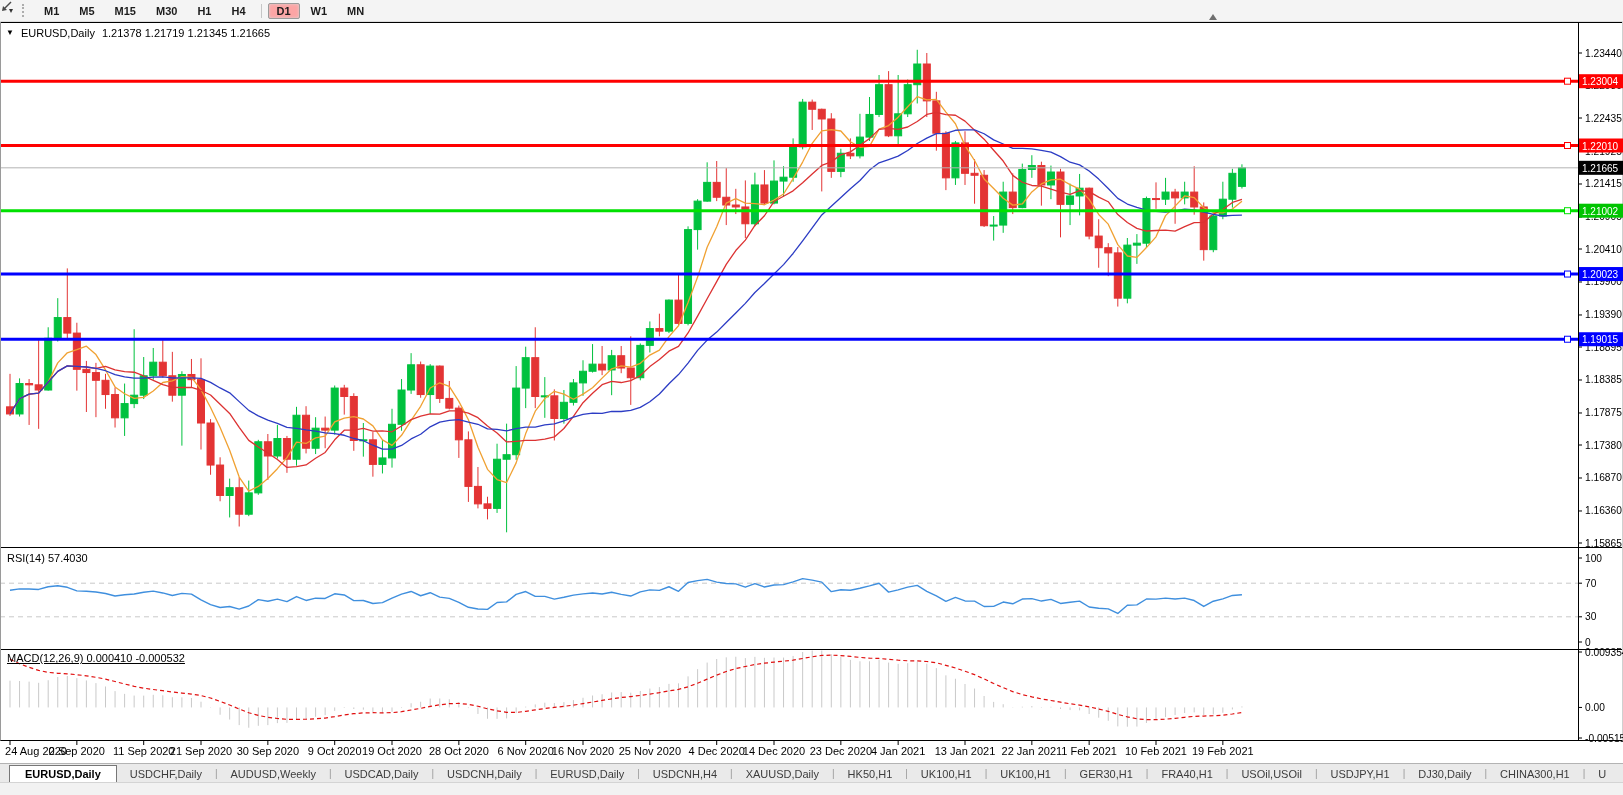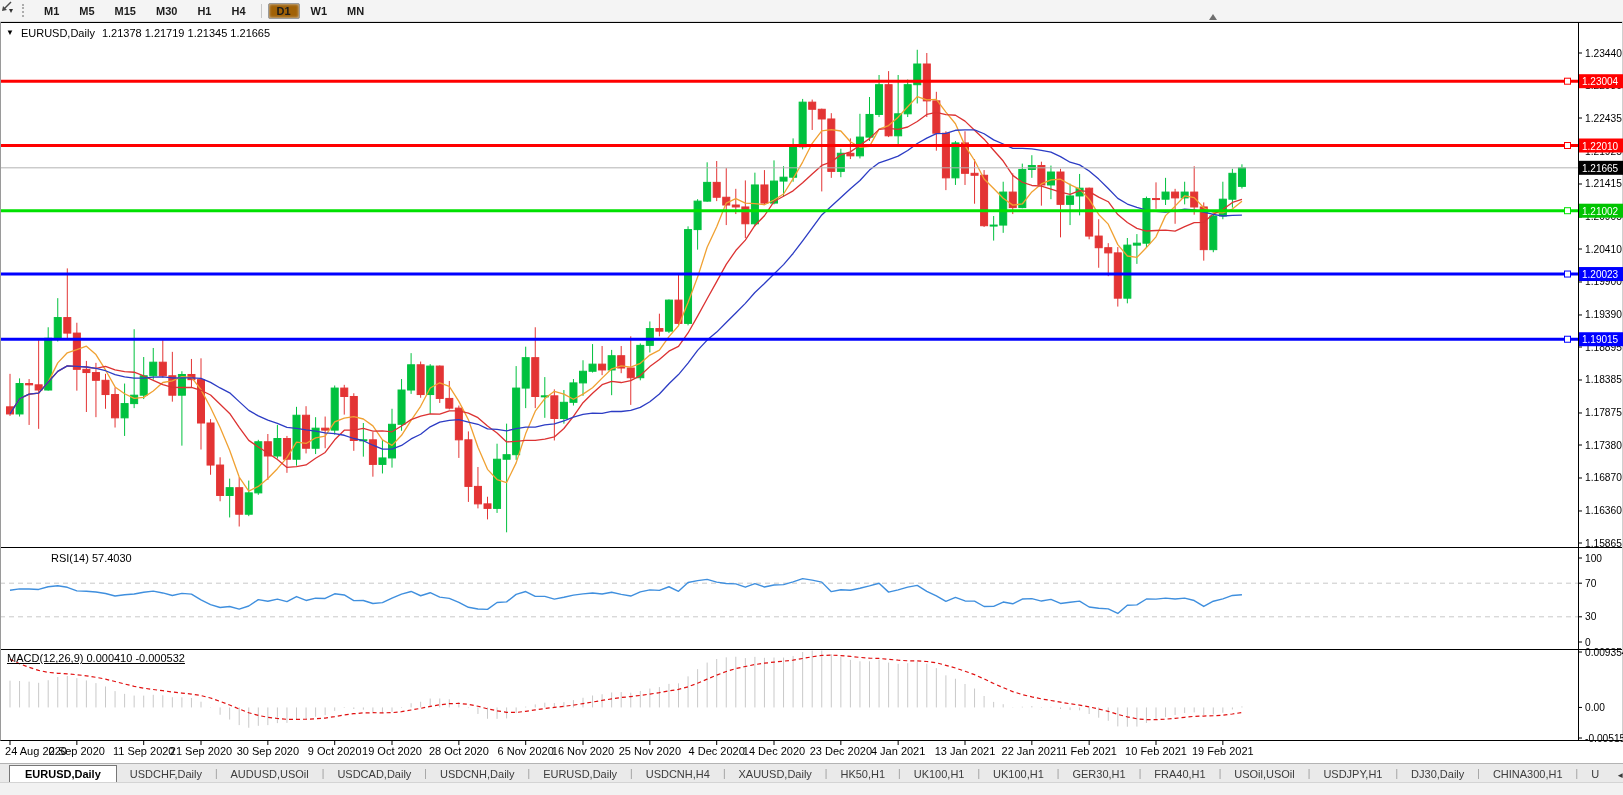--- a/index.html
+++ b/index.html
@@ -6,32 +6,32 @@
   #app{position:relative;width:1623px;height:795px;overflow:hidden;background:#fff;
        font-family:"Liberation Sans",sans-serif;-webkit-font-smoothing:antialiased;}
   
   .toolbar{position:absolute;left:0;top:0;width:1623px;height:22px;background:#f4f4f4;
            border-bottom:1px solid #ddd;display:flex;align-items:center;padding-left:5px;box-sizing:border-box;}
   .tool-ic{display:flex;align-items:center;gap:1px;padding:1px 3px;}
   .caret{font-size:8px;color:#333;margin-left:1px;}
   .grip{width:3px;height:13px;border-left:2px dotted #adadad;margin:0 7px 0 6px;}
   .tf-btn{font-size:11px;font-weight:700;color:#1c1c1c;padding:1px 8px;margin:0 1px;
           border:1px solid transparent;border-radius:2px;cursor:default;}
-  .tf-btn.active{background:#a16207;border-color:#9b9b9b;box-shadow:inset 0 0 3px #d8d8d8;}
+  .tf-btn.active{background:#fca5a5;border-color:#9b9b9b;box-shadow:inset 0 0 3px #d8d8d8;}
   .tb-sep{width:1px;height:14px;background:#c6c6c6;margin:0 5px;}
   .shift-marker{position:absolute;left:1209px;top:14px;width:0;height:0;
                 border-left:4px solid transparent;border-right:4px solid transparent;
                 border-bottom:6px solid #6f6f6f;}
   
   .chart-window{position:absolute;left:0;top:22px;width:1623px;height:741px;background:#fff;}
   .chart-title{position:absolute;left:6px;top:5px;font-size:11px;color:#000;display:flex;
                align-items:center;gap:7px;z-index:5;}
   .title-marker{font-size:8px;line-height:1;}
   .pane-label{position:absolute;font-size:11px;color:#000;z-index:5;background:transparent;}
-  #rsi-label{left:7px;top:530px;margin-left:44px;}
+  #rsi-label{left:7px;top:530px;}
   #macd-label{left:7px;top:630px;text-decoration:underline;}
   svg{position:absolute;left:0;top:0;}
   
   .tab-bar{position:absolute;left:0;top:763px;width:1623px;height:19px;background:#eaeaea;
            border-top:1px solid #b3b3b3;display:flex;align-items:flex-end;box-sizing:border-box;}
   .tab{font-size:11px;color:#3c3c3c;padding:2px 13px 2px 13px;white-space:nowrap;cursor:default;}
   .tab.active{background:#fff;border:1px solid #777;border-bottom:none;font-weight:700;color:#000;
               margin-left:9px;padding:2px 15px;}
   .tab-sep{color:#9a9a9a;font-size:10px;align-self:center;}
   .tab-scroll{margin-left:auto;display:flex;gap:7px;padding:0 9px 2px 4px;align-items:center;}
@@ -605,21 +605,21 @@
           <line x1="1222.8500000000001" y1="718.5" x2="1222.8500000000001" y2="723" stroke="#000"></line>
           <text x="1222.8500000000001" y="733" text-anchor="middle" font-size="11" fill="#000" font-family="Liberation Sans, sans-serif">19 Feb 2021</text>
         </g>
       </svg>
   </div>
 
   <div class="tab-bar" id="tab-bar">
       <span class="tab active">EURUSD,Daily</span>
       <span class="tab">USDCHF,Daily</span>
       <span class="tab-sep">|</span>
-      <span class="tab">AUDUSD,USOil</span>
+      <span class="tab">AUDUSD,Weekly</span>
       <span class="tab-sep">|</span>
       <span class="tab">USDCAD,Daily</span>
       <span class="tab-sep">|</span>
       <span class="tab">USDCNH,Daily</span>
       <span class="tab-sep">|</span>
       <span class="tab">EURUSD,Daily</span>
       <span class="tab-sep">|</span>
       <span class="tab">USDCNH,H4</span>
       <span class="tab-sep">|</span>
       <span class="tab">XAUUSD,Daily</span>

